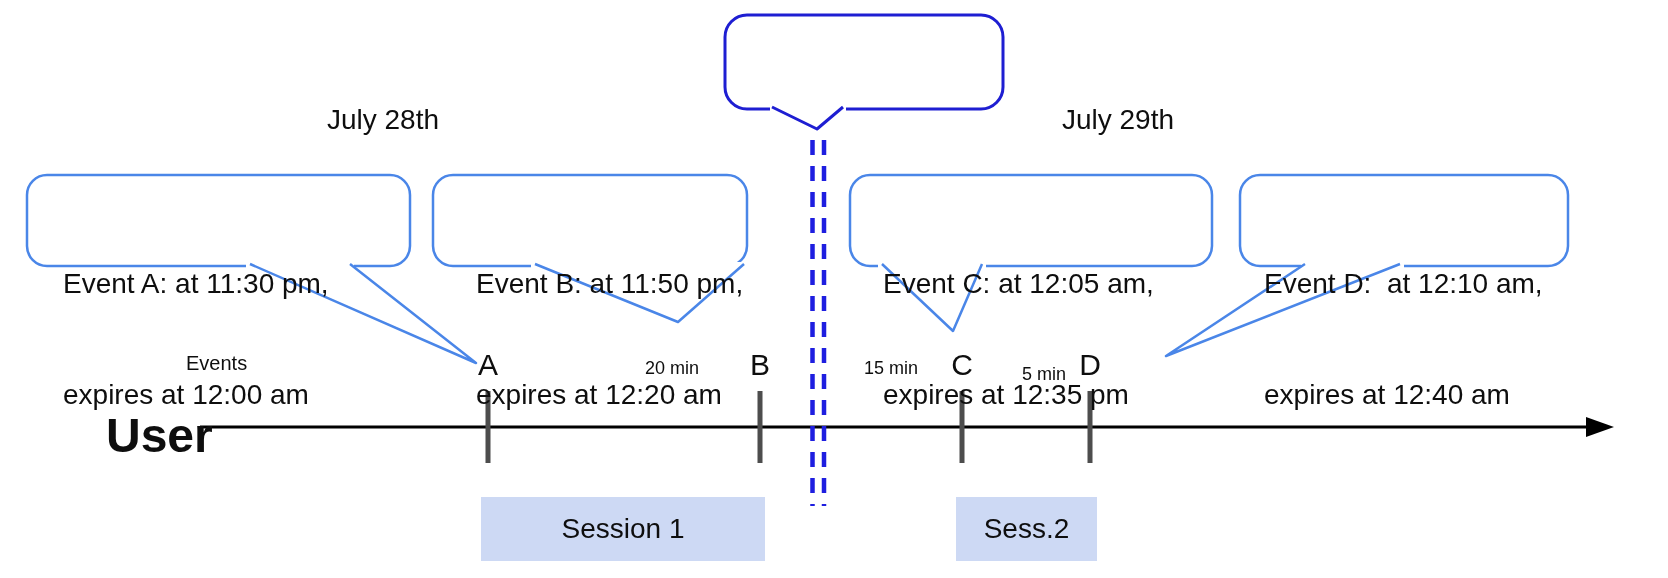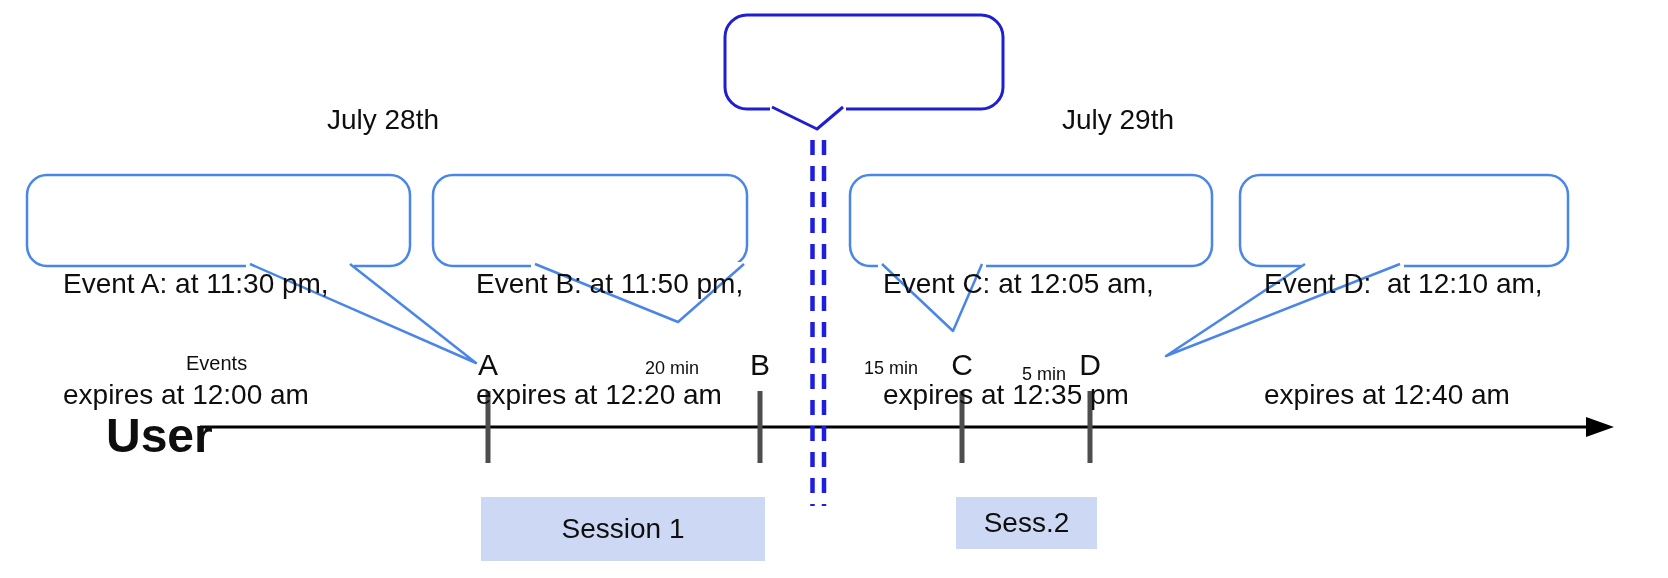--- a/index.html
+++ b/index.html
@@ -101,17 +101,17 @@
   <div class="abs tick-letter" style="left:932px;top:348px;">C</div>
   <div class="abs tick-letter" style="left:1060px;top:348px;">D</div>
 
   <div class="abs interval-label" style="left:602px;top:358px;">20 min</div>
   <div class="abs interval-label" style="left:821px;top:358px;">15 min</div>
   <div class="abs interval-label" style="left:974px;top:364px;">5 min</div>
 
   <div class="abs session-box" style="left:481px;top:497px;width:284px;height:64px;">
     <span>Session 1</span>
   </div>
-  <div class="abs session-box" style="left:956px;top:497px;width:141px;height:52px;">
+  <div class="abs session-box" style="left:956px;top:497px;width:141px;height:64px;">
     <span>Sess.2</span>
   </div>
 
 </div>
 
 </body></html>

